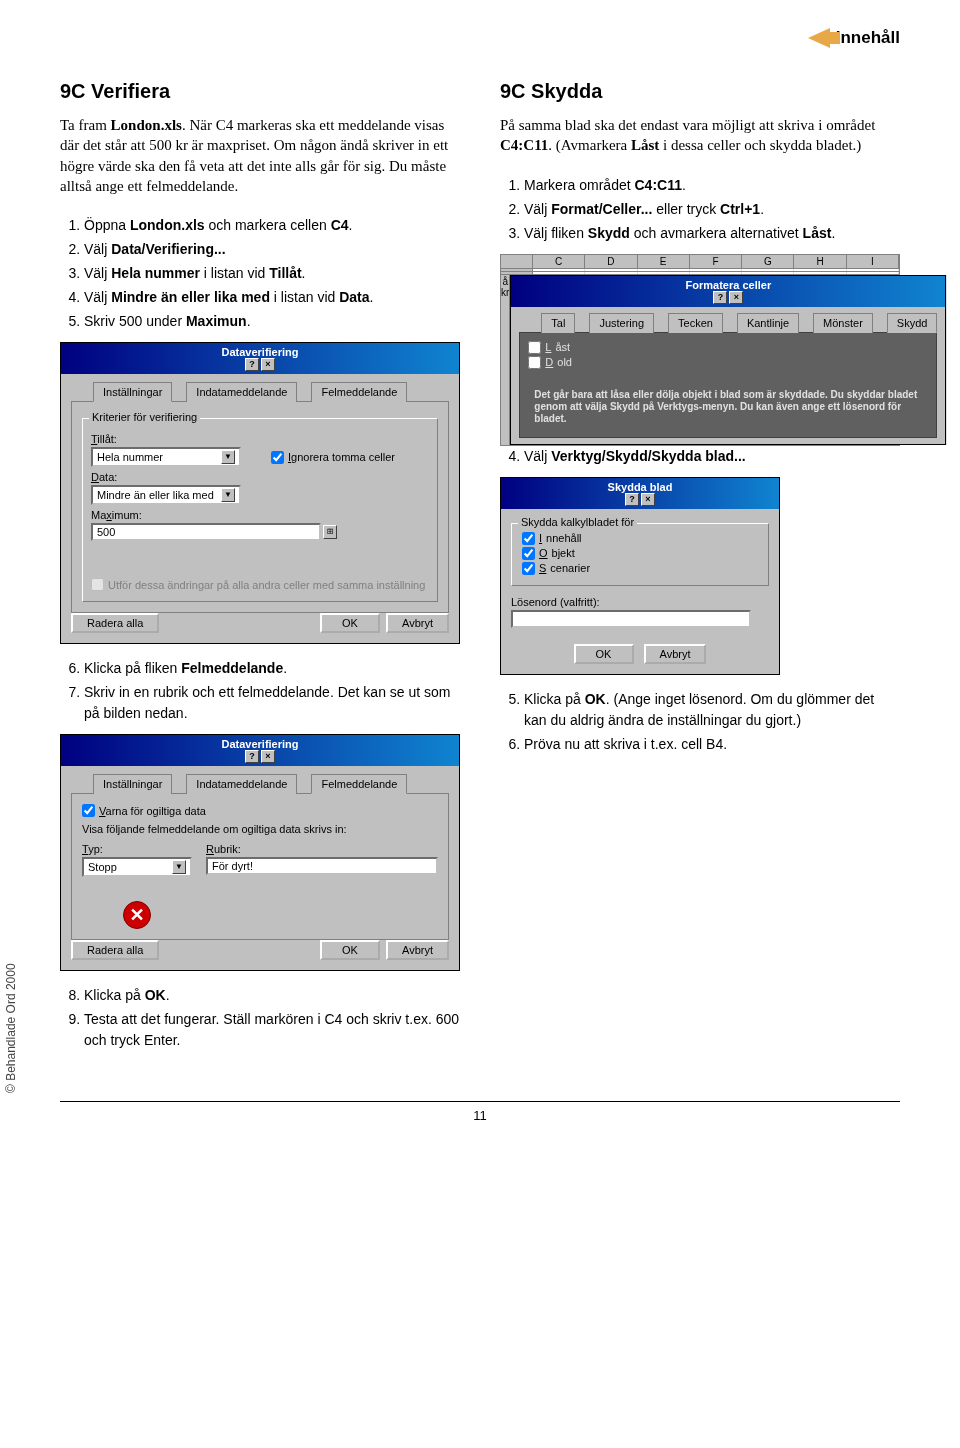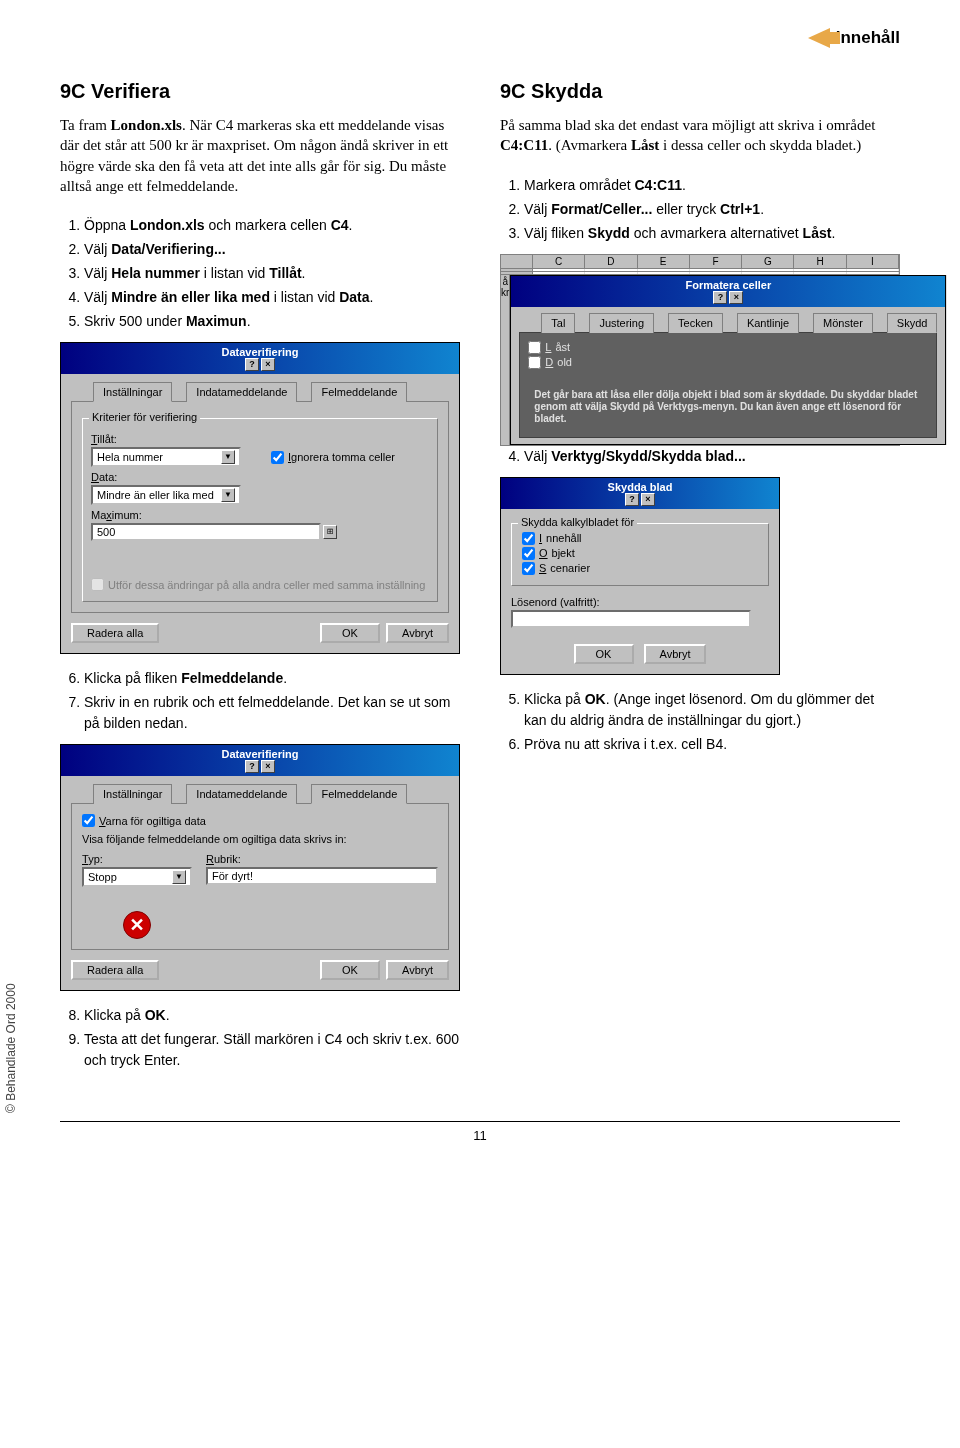--- a/index.html
+++ b/index.html
@@ -111,21 +111,21 @@
   .lbl { font-size:11px; display:block; margin:4px 0 2px 0; }
   .und { text-decoration: underline; }
   .combo, .txt {
     background:#fff; border:2px inset #c0c0c0; padding:1px 4px; font-size:11px;
     display:inline-block;
   }
   .combo { display:flex; justify-content:space-between; align-items:center; }
   .dd { width:14px; height:14px; background:#c0c0c0; border:1px solid #fff; border-right-color:#404040; border-bottom-color:#404040; text-align:center; font-size:8px; line-height:12px; margin-left:4px; }
   .cb { display:inline-flex; align-items:center; gap:4px; font-size:11px; }
   .cb input { margin:0; }
-  .btnrow { display:flex; justify-content:space-between; margin-top:10px; }
+  .btnrow { display:flex; justify-content:space-between; }
   .btn95 {
     background:#c0c0c0; border:2px outset #fff; padding:2px 14px; font-size:11px;
     min-width:60px; text-align:center;
   }
   .muted { color:#808080;margin-top:19px; }
   .textarea95 {
     background:#fff; border:2px inset #c0c0c0; padding:3px 4px; font-size:11px; line-height:1.25;
     min-height:50px;
   }
   .erricon {

